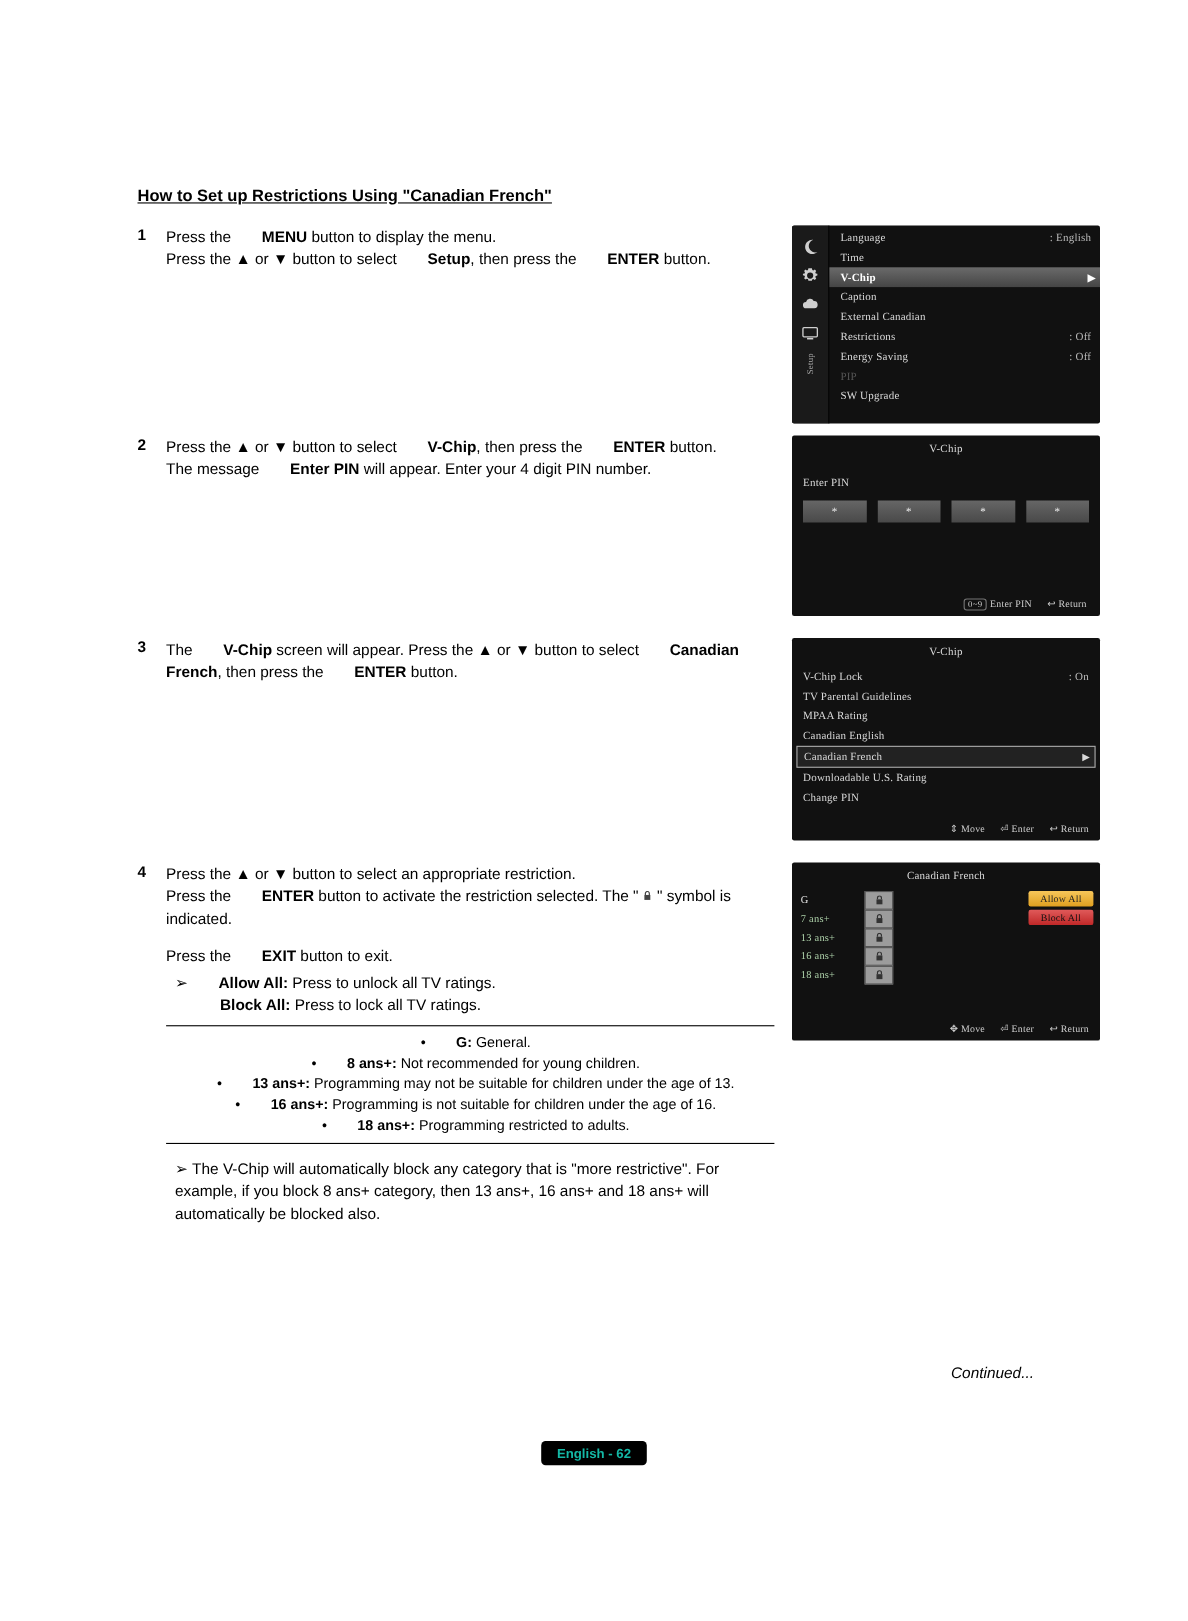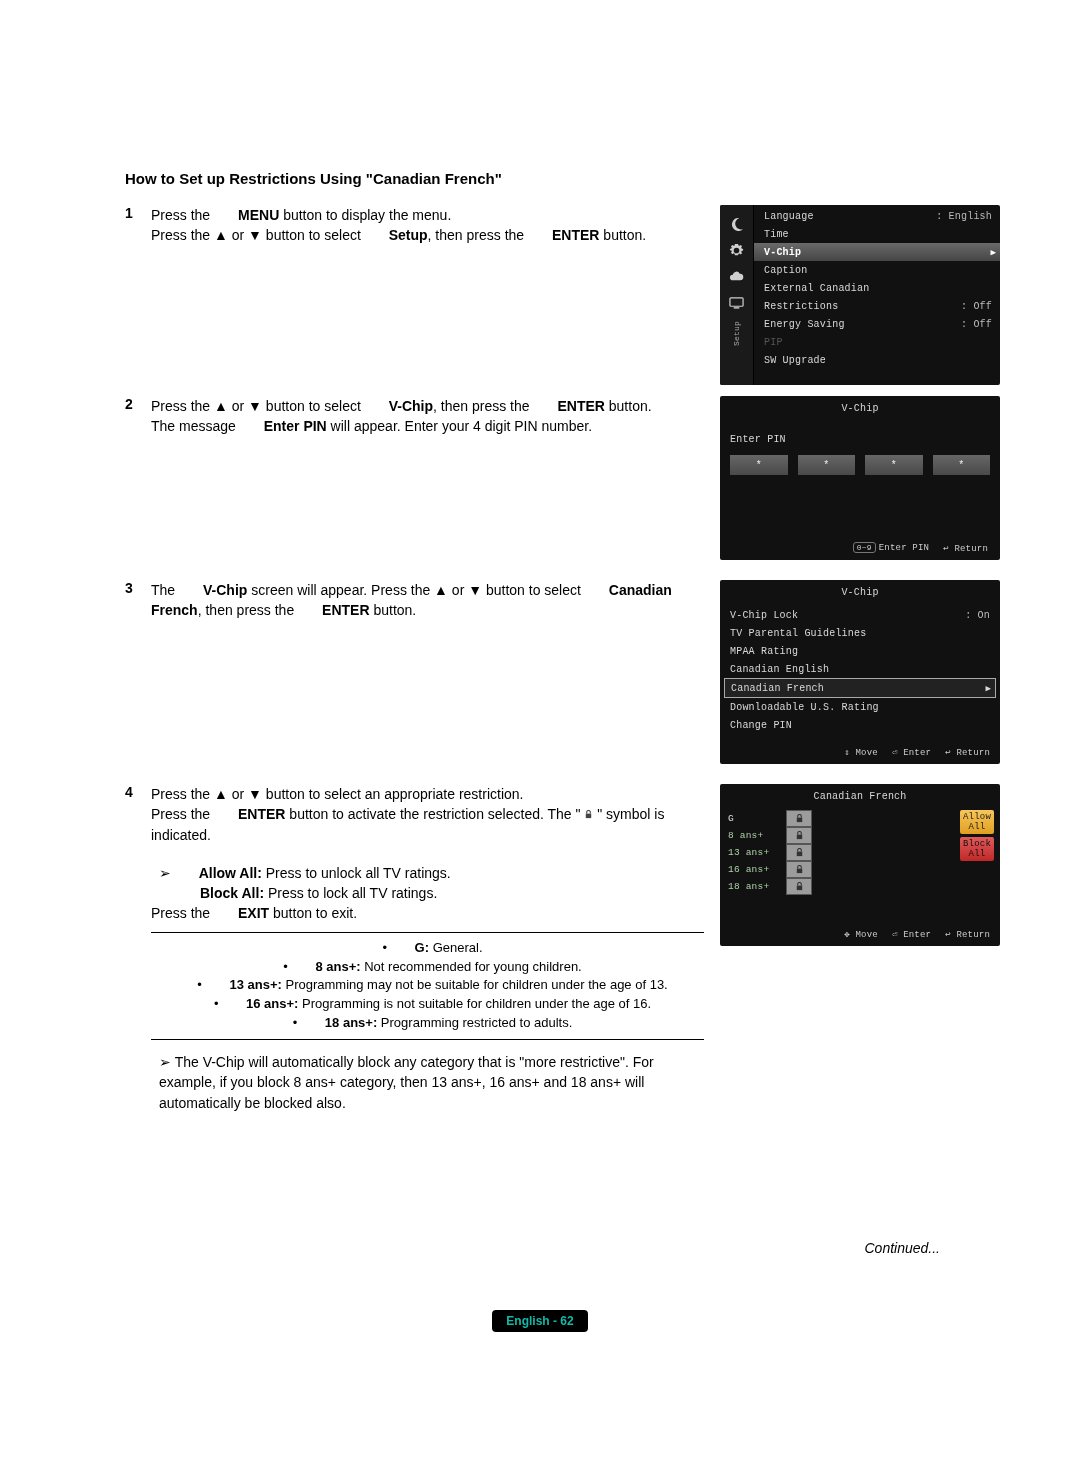--- a/index.html
+++ b/index.html
@@ -9,20 +9,21 @@
     width: 1080px;
     height: 1474px;
     position: relative;
     box-sizing: border-box;
     padding: 170px 80px 0 125px;
     color: #000;
     font-size: 14px;
   }
   .title {
     font-weight: bold;
+    text-decoration: underline;
     font-size: 15px;
     margin-bottom: 18px;
   }
   .step-row {
     display: flex;
     align-items: flex-start;
     margin-bottom: 6px;
   }
   .step-num {
     font-weight: bold;
@@ -39,21 +40,21 @@
   .screenshot {
     width: 280px;
     flex: 0 0 280px;
     margin-left: 8px;
   }
   .osd {
     background: #111;
     color: #d9d9d9;
     font-size: 10px;
     letter-spacing: 0.2px;
-    font-family: Liberation Mono, monospace;
+    font-family: Liberation Serif, serif;
     border-radius: 2px;
     overflow: hidden;
   }
   
   .osd-setup {
     display: flex;
     height: 180px;
   }
   .osd-setup-icons {
     width: 34px;
@@ -171,21 +172,21 @@
   }
   .cf-row.first .rlabel{color:#e0e0e0;}
   .cf-cell {
     width:24px;height:15px;
     border:1px solid #555;margin:0;
     display:flex;align-items:center;justify-content:center;
     background:#9c9c9c;color:#333;font-size:10px;
   }
   .cf-btns{margin-left:auto;display:flex;flex-direction:column;gap:3px;padding-right:2px;}
   .cf-btn {
-    width:34px;text-align:center;font-size:9px;
+    width:59px;text-align:center;font-size:9px;
     padding:2px 0;border-radius:2px;color:#222;
   }
   .cf-btn.allow{background:linear-gradient(#f7c65a,#e0a020);}
   .cf-btn.block{background:linear-gradient(#e05a5a,#c02828);color:#111;}
   .lock-ico{width:9px;height:9px;display:inline-block;}
   .lock-ico svg{width:9px;height:9px;display:block;}
   
   .defs-box {
     border-top:1px solid #000;
     border-bottom:1px solid #000;
@@ -346,26 +347,26 @@
   <div class="step-num">4</div>
   <div class="step-text">
     <div>Press the ▲ or ▼ button to select an appropriate restriction.</div>
     <div>
       <span>Press the </span><span class="b">ENTER</span><span> button to activate the restriction selected. The " </span><span class="lock-ico"><svg viewBox="0 0 10 10">
             <rect x="2" y="4" width="6" height="5" fill="#444"></rect>
             <path d="M3 4V2.5a2 2 0 0 1 4 0V4" fill="none" stroke="#444" stroke-width="1.2"></path>
           </svg></span><span> " symbol is indicated.</span>
     </div>
     <div style="height:14px"></div>
+    <div>
+      <span>Press the </span><span class="b">EXIT</span><span> button to exit.</span>
+    </div>
     <div style="padding-left:8px;margin-top:4px;">
       <span class="arrow-hand">➢ </span><span class="b">Allow All:</span><span> Press to unlock all TV ratings.</span><br>
       <span style="padding-left:17px;" class="b">Block All:</span><span> Press to lock all TV ratings.</span>
-    </div>
-    <div>
-      <span>Press the </span><span class="b">EXIT</span><span> button to exit.</span>
     </div>
 
     <div class="defs-box">
       <div class="dl">• <span class="b">G:</span><span> General.</span></div>
       <div class="dl">• <span class="b">8 ans+:</span><span> Not recommended for young children.</span></div>
       <div class="dl">• <span class="b">13 ans+:</span><span> Programming may not be suitable for children under the age of 13.</span></div>
       <div class="dl">• <span class="b">16 ans+:</span><span> Programming is not suitable for children under the age of 16.</span></div>
       <div class="dl">• <span class="b">18 ans+:</span><span> Programming restricted to adults.</span></div>
     </div>
 
@@ -384,21 +385,21 @@
               <span class="cf-cell">
                 <span class="lock-ico">
                   <svg viewBox="0 0 10 10">
                     <rect x="2" y="4" width="6" height="5" fill="#333"></rect>
                     <path d="M3 4V2.5a2 2 0 0 1 4 0V4" fill="none" stroke="#333" stroke-width="1.2"></path>
                   </svg>
                 </span>
               </span>
             </div>
           <div class="cf-row">
-              <span class="rlabel">8 ans+</span>
+              <span class="rlabel">7 ans+</span>
               <span class="cf-cell">
                 <span class="lock-ico">
                   <svg viewBox="0 0 10 10">
                     <rect x="2" y="4" width="6" height="5" fill="#333"></rect>
                     <path d="M3 4V2.5a2 2 0 0 1 4 0V4" fill="none" stroke="#333" stroke-width="1.2"></path>
                   </svg>
                 </span>
               </span>
             </div>
           <div class="cf-row">

